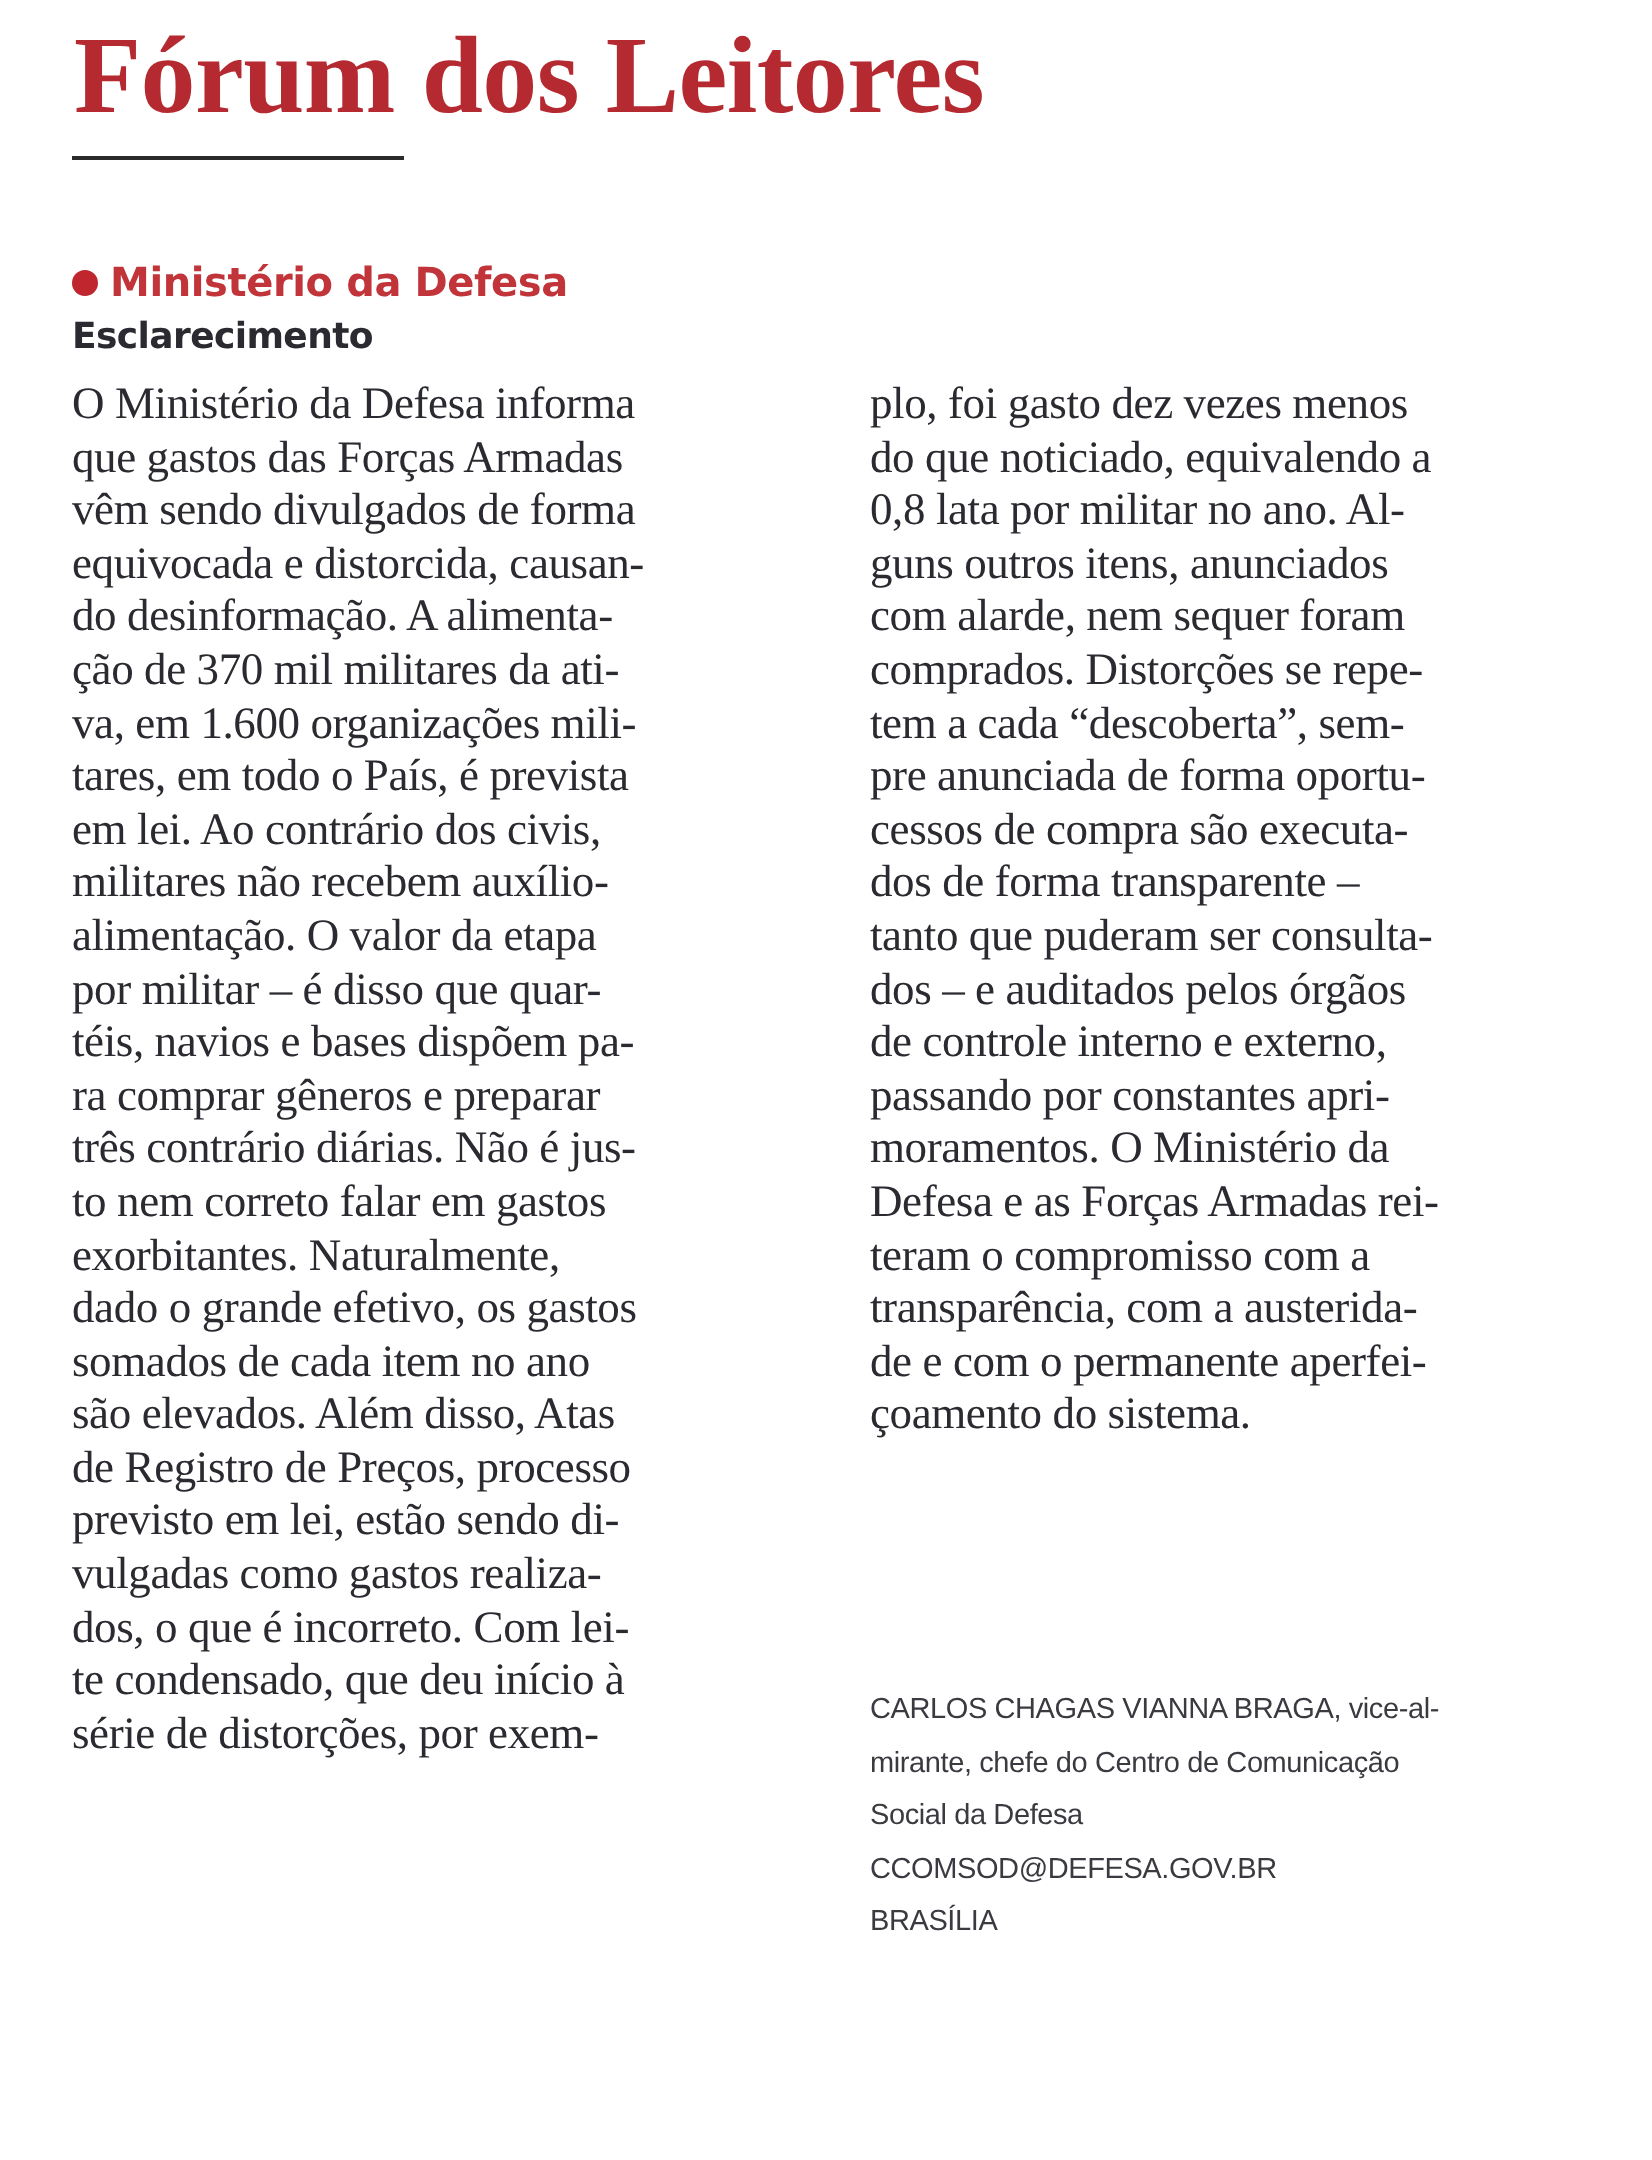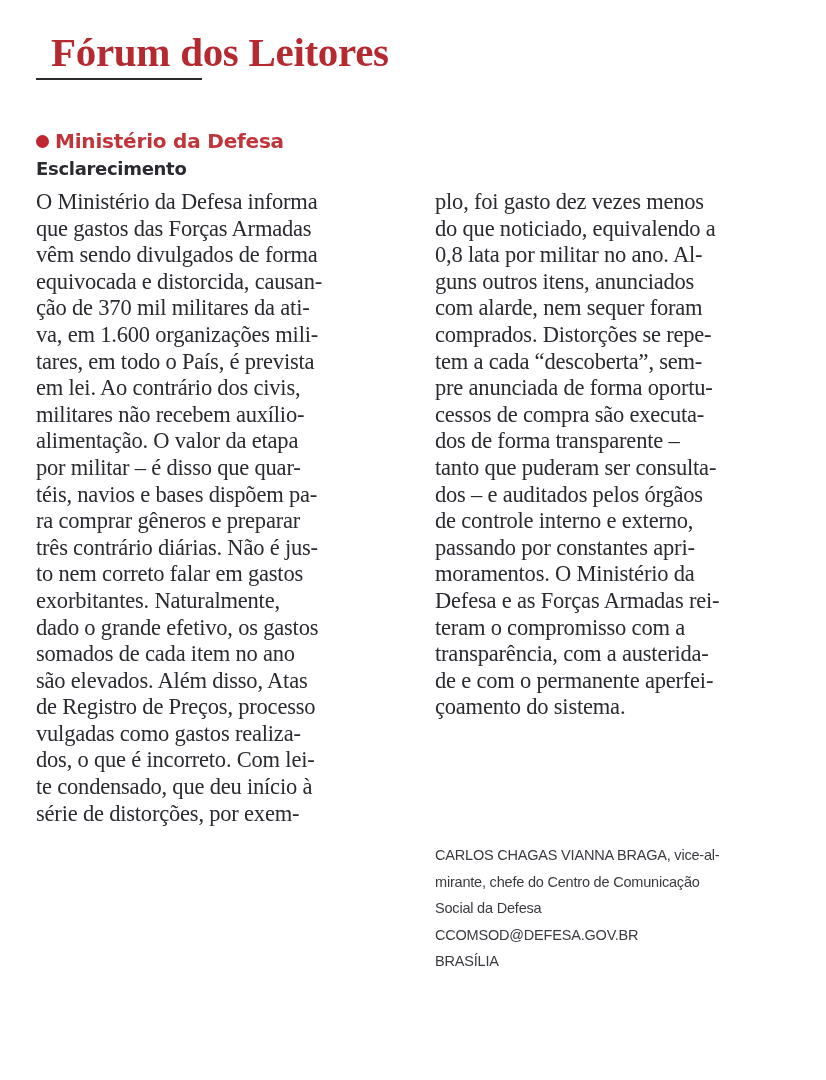--- a/index.html
+++ b/index.html
@@ -4,22 +4,22 @@
 <style>
   html, body { margin: 0; padding: 0; }
   body {
     width: 826px; height: 1080px; background: #ffffff;
     position: relative; overflow: hidden;
     color: #2a2a2e;
   }
   .section-title {
     position: absolute; left: 37px; top: 14px;
     font-family: "Liberation Serif", "DejaVu Serif", serif;
-    font-weight: bold; font-size: 41px; letter-spacing: -0.3px;
-    color: #b52a30; margin: 14px; line-height: 48px; white-space: nowrap;
+    font-weight: bold; font-size: 55px; letter-spacing: -0.3px;
+    color: #b52a30; margin: 0; line-height: 48px; white-space: nowrap;
   }
   .title-rule {
     position: absolute; left: 36px; top: 78px; width: 166px; height: 2px;
     background: #2b2b2b;
   }
   .kicker {
     position: absolute; left: 36px; top: 129px;
     font-family: "DejaVu Sans", "Liberation Sans", sans-serif;
     font-weight: bold; font-size: 20px; color: #c0343a;
     line-height: 24px; white-space: nowrap; letter-spacing: -0.2px;
@@ -59,36 +59,38 @@
 
 <div class="kicker"><span class="bullet"></span><span>Ministério da Defesa</span></div>
 
 <div class="headline">Esclarecimento</div>
 
 <div class="column col-left" id="col-left">
     <span class="line">O Ministério da Defesa informa</span>
     <span class="line">que gastos das Forças Armadas</span>
     <span class="line">vêm sendo divulgados de forma</span>
     <span class="line">equivocada e distorcida, causan-</span>
+    <span class="line">do desinformação. A alimenta-</span>
     <span class="line">ção de 370 mil militares da ati-</span>
     <span class="line">va, em 1.600 organizações mili-</span>
     <span class="line">tares, em todo o País, é prevista</span>
     <span class="line">em lei. Ao contrário dos civis,</span>
     <span class="line">militares não recebem auxílio-</span>
     <span class="line">alimentação. O valor da etapa</span>
     <span class="line">por militar – é disso que quar-</span>
     <span class="line">téis, navios e bases dispõem pa-</span>
     <span class="line">ra comprar gêneros e preparar</span>
     <span class="line">três contrário diárias. Não é jus-</span>
     <span class="line">to nem correto falar em gastos</span>
     <span class="line">exorbitantes. Naturalmente,</span>
     <span class="line">dado o grande efetivo, os gastos</span>
     <span class="line">somados de cada item no ano</span>
     <span class="line">são elevados. Além disso, Atas</span>
     <span class="line">de Registro de Preços, processo</span>
+    <span class="line">previsto em lei, estão sendo di-</span>
     <span class="line">vulgadas como gastos realiza-</span>
     <span class="line">dos, o que é incorreto. Com lei-</span>
     <span class="line">te condensado, que deu início à</span>
     <span class="line">série de distorções, por exem-</span>
   </div>
 <div class="column col-right" id="col-right">
     <span class="line">plo, foi gasto dez vezes menos</span>
     <span class="line">do que noticiado, equivalendo a</span>
     <span class="line">0,8 lata por militar no ano. Al-</span>
     <span class="line">guns outros itens, anunciados</span>

